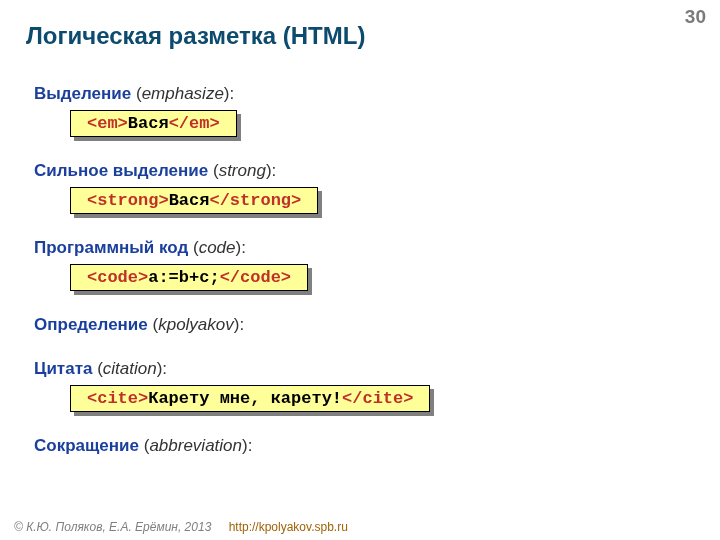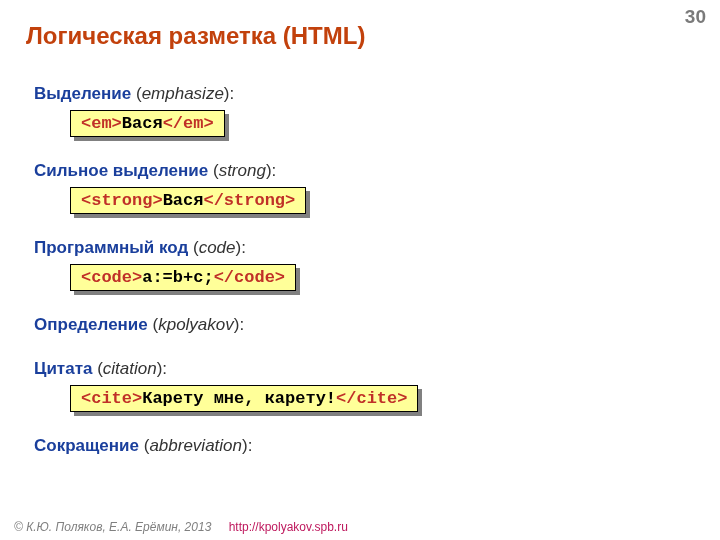--- a/index.html
+++ b/index.html
@@ -8,21 +8,21 @@
     background:#fff;
     font-family:Arial,Helvetica,sans-serif;
     position:relative;
     overflow:hidden;
   }
   .page-num {
     position:absolute; top:6px; right:14px;
     font-size:19px; color:#7a7a7a; font-weight:bold;
   }
   .title {
-    font-size:24px; font-weight:bold; color:#c2410c;
+    font-size:24px; font-weight:bold; color:#0c4a6e;
     padding:22px 0 0 26px;
   }
   .content {
     padding:10px 0 0 34px;
   }
   .label {
     font-size:17px; color:#333; margin-top:24px; margin-bottom:6px;
   }
   .label .ru { color:#1a3f9c; font-weight:bold; }
   .label .en { font-style:italic; color:#333; }
@@ -34,31 +34,31 @@
   .shadow {
     position:absolute; top:4px; left:4px;
     width:100%; height:100%;
     background:#808080;
     z-index:0;
   }
   .codebox {
     position:relative; z-index:1;
     background:#ffff99;
     border:1px solid #000;
-    padding:3px 10px;
+    padding:3px 16px;
     font-family:"Courier New",monospace;
     font-size:17px; font-weight:bold;
     white-space:nowrap;
   }
   .tag { color:#c03028; }
   .footer {
     position:absolute; left:14px; bottom:6px;
     font-size:12px; color:#808080; font-style:italic;
   }
-  .footer .url { color:#be185d; margin-left:14px; font-style:normal; }
+  .footer .url { color:#a16207; margin-left:14px; font-style:normal; }
 </style>
 </head>
 <body>
 
 <div class="page-num">30</div>
 <div class="title">Логическая разметка (HTML)</div>
 
 <div class="content">
 
   <div class="label">

